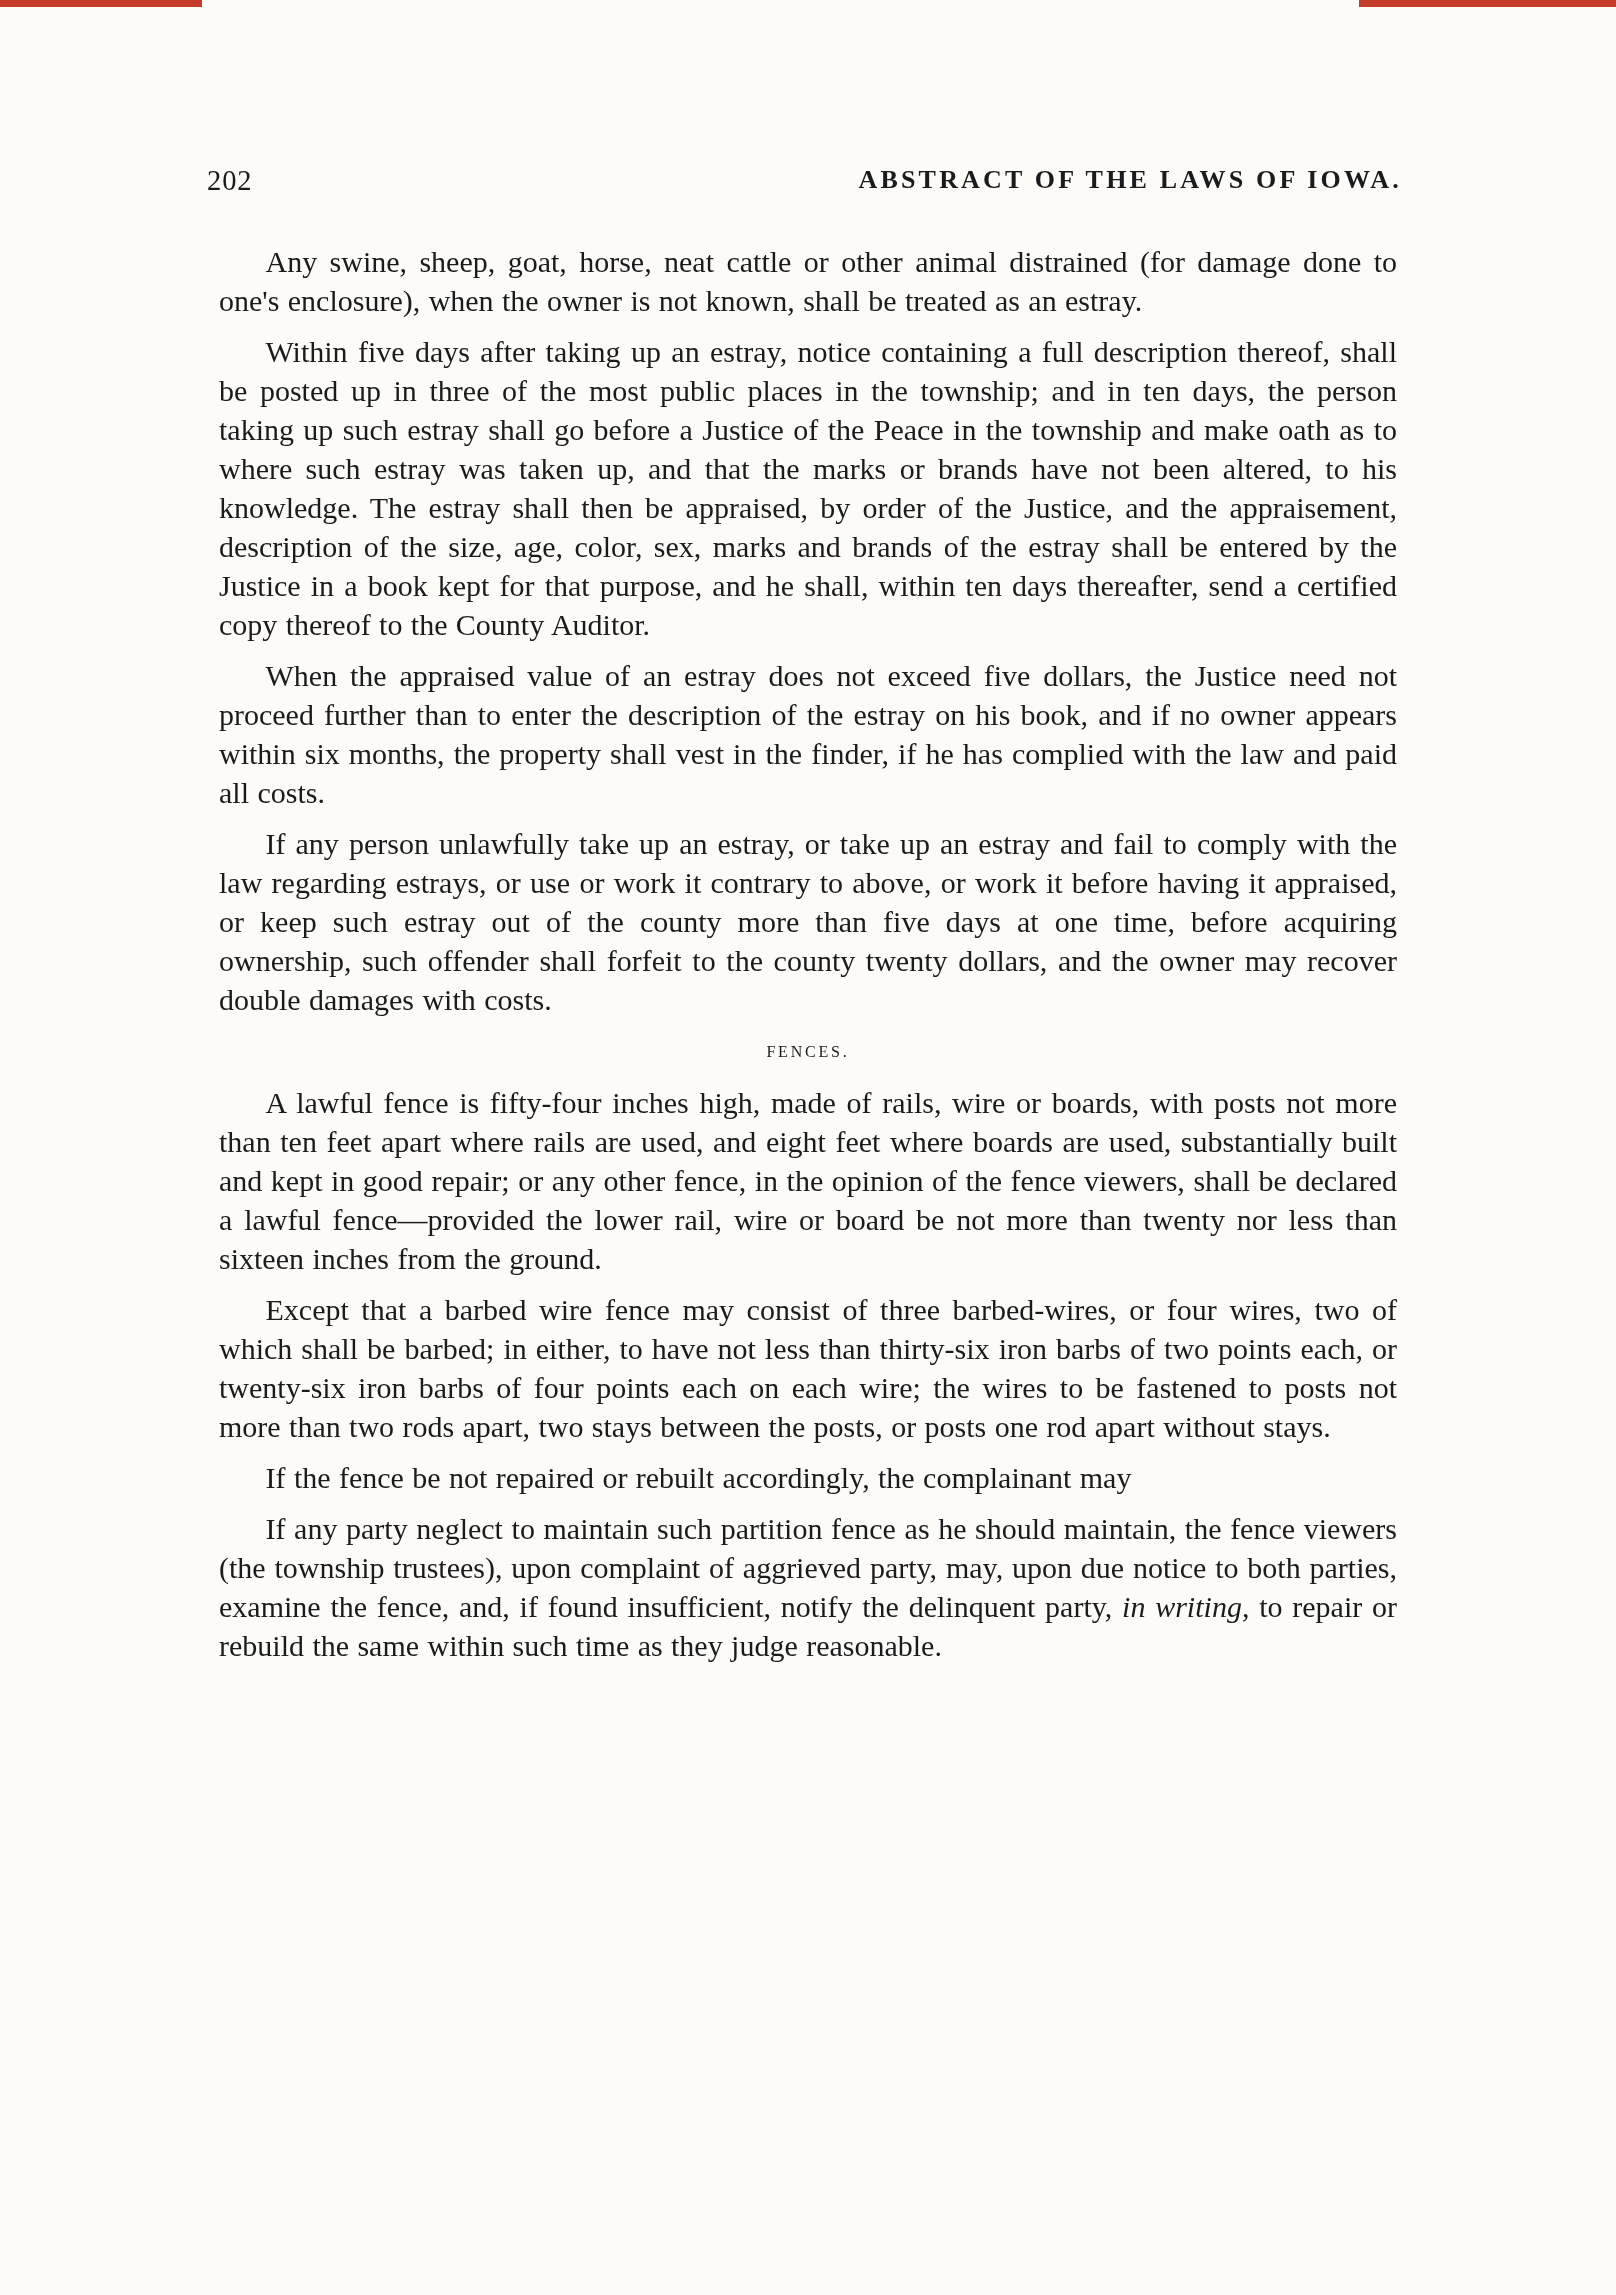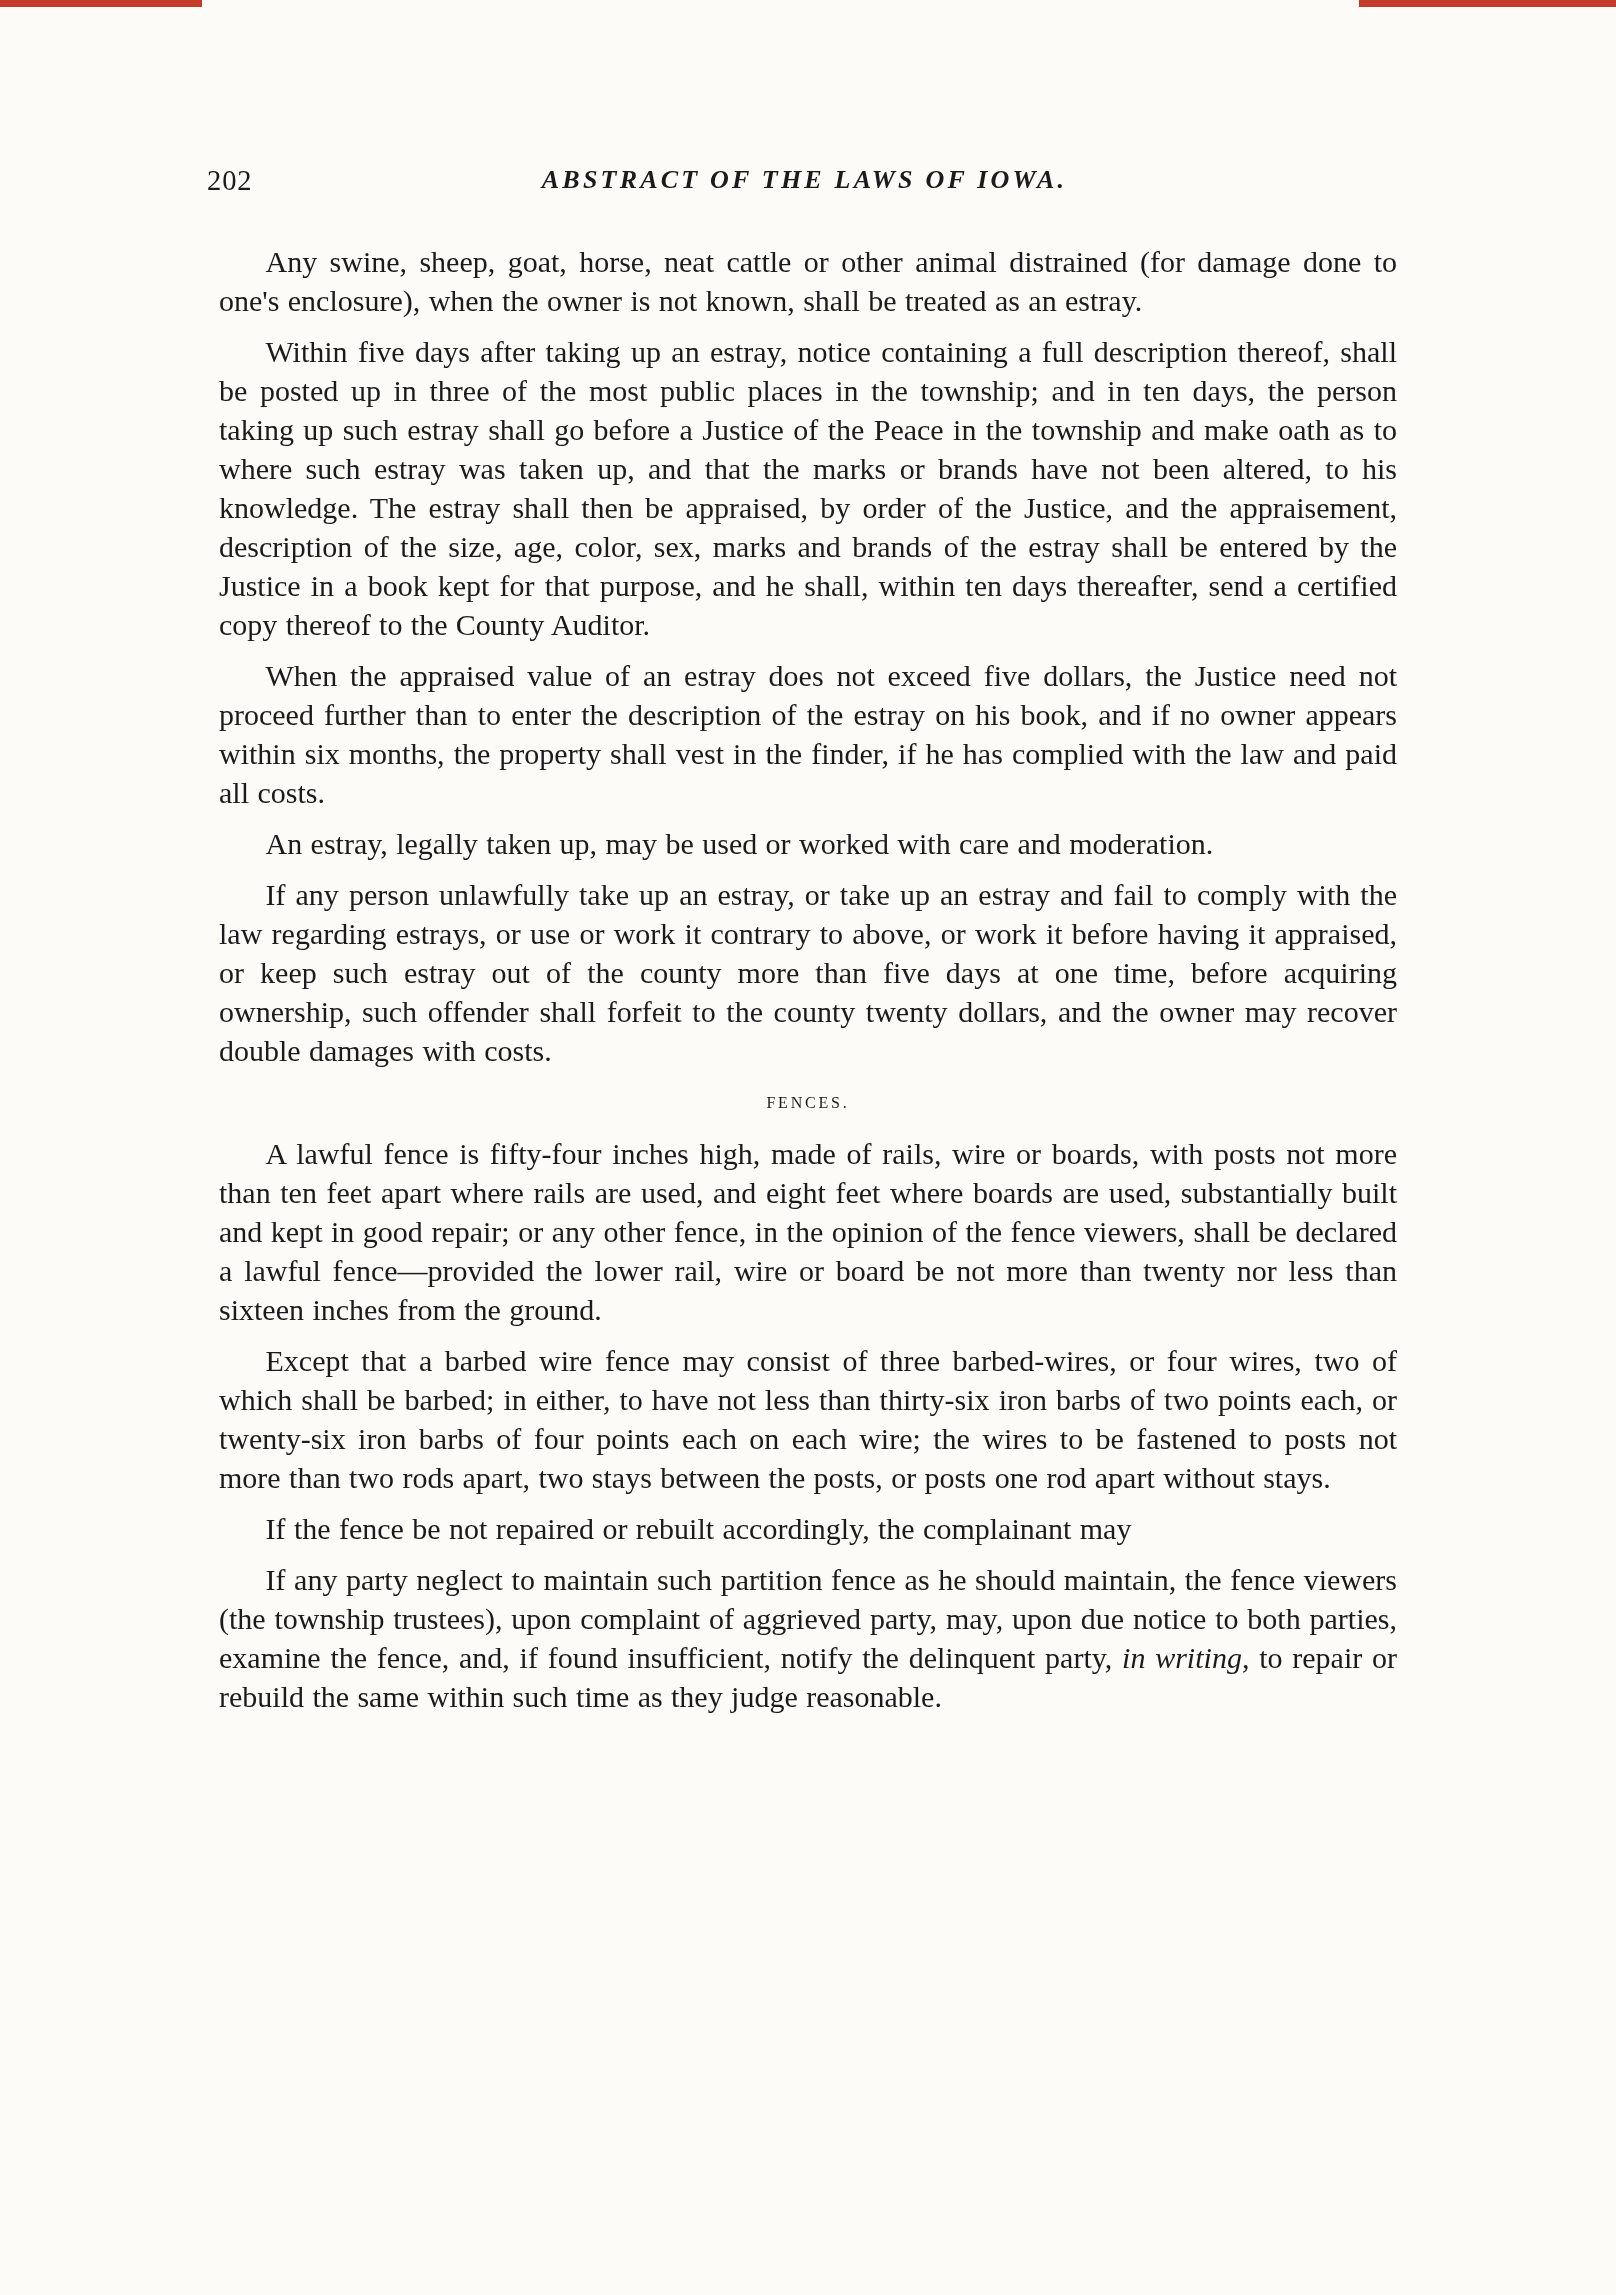--- a/index.html
+++ b/index.html
@@ -37,25 +37,24 @@
   .page-number {
     position: absolute;
     left: 0;
     top: 0;
     font-size: 28.5px;
     letter-spacing: 0.9px;
     font-weight: 400;
   }
   .running-title {
     display: block;
-    text-align: center;
+    text-align: right;
     font-size: 26px;
     font-weight: 700;
     letter-spacing: 3.2px;
-    font-style: italic;
   }
 
   main.page-body {
     position: absolute;
     top: 230px;
     left: 207px;
     right: 207px;
     font-size: 30px;
     line-height: 39px;
     text-align: justify;
@@ -88,21 +87,20 @@
   <header class="running-head">
     <span class="page-number">202</span>
     <span class="running-title">ABSTRACT OF THE LAWS OF IOWA.</span>
   </header>
 
   <main class="page-body">
 
     <p>Any swine, sheep, goat, horse, neat cattle or other animal distrained (for damage done to one's enclosure), when the owner is not known, shall be treated as an estray.</p>
     <p>Within five days after taking up an estray, notice containing a full description thereof, shall be posted up in three of the most public places in the township; and in ten days, the person taking up such estray shall go before a Justice of the Peace in the township and make oath as to where such estray was taken up, and that the marks or brands have not been altered, to his knowledge. The estray shall then be appraised, by order of the Justice, and the appraisement, description of the size, age, color, sex, marks and brands of the estray shall be entered by the Justice in a book kept for that purpose, and he shall, within ten days thereafter, send a certified copy thereof to the County Auditor.</p>
     <p>When the appraised value of an estray does not exceed five dollars, the Justice need not proceed further than to enter the description of the estray on his book, and if no owner appears within six months, the property shall vest in the finder, if he has complied with the law and paid all costs.</p>
-    <p>An estray, legally taken up, may be used or worked with care and moderation.</p>
     <p>If any person unlawfully take up an estray, or take up an estray and fail to comply with the law regarding estrays, or use or work it contrary to above, or work it before having it appraised, or keep such estray out of the county more than five days at one time, before acquiring ownership, such offender shall forfeit to the county twenty dollars, and the owner may recover double damages with costs.</p>
 
     <h2 class="section-heading">FENCES.</h2>
 
     <p>A lawful fence is fifty-four inches high, made of rails, wire or boards, with posts not more than ten feet apart where rails are used, and eight feet where boards are used, substantially built and kept in good repair; or any other fence, in the opinion of the fence viewers, shall be declared a lawful fence—provided the lower rail, wire or board be not more than twenty nor less than sixteen inches from the ground.</p>
     <p>Except that a barbed wire fence may consist of three barbed-wires, or four wires, two of which shall be barbed; in either, to have not less than thirty-six iron barbs of two points each, or twenty-six iron barbs of four points each on each wire; the wires to be fastened to posts not more than two rods apart, two stays between the posts, or posts one rod apart without stays.</p>
 
     <p>If the fence be not repaired or rebuilt accordingly, the complainant may</p>
 
     <p><span>If any party neglect to maintain such partition fence as he should maintain, the fence viewers (the township trustees), upon complaint of aggrieved party, may, upon due notice to both parties, examine the fence, and, if found insufficient, notify the delinquent party, </span><em>in writing</em><span>, to repair or rebuild the same within such time as they judge reasonable.</span></p>

